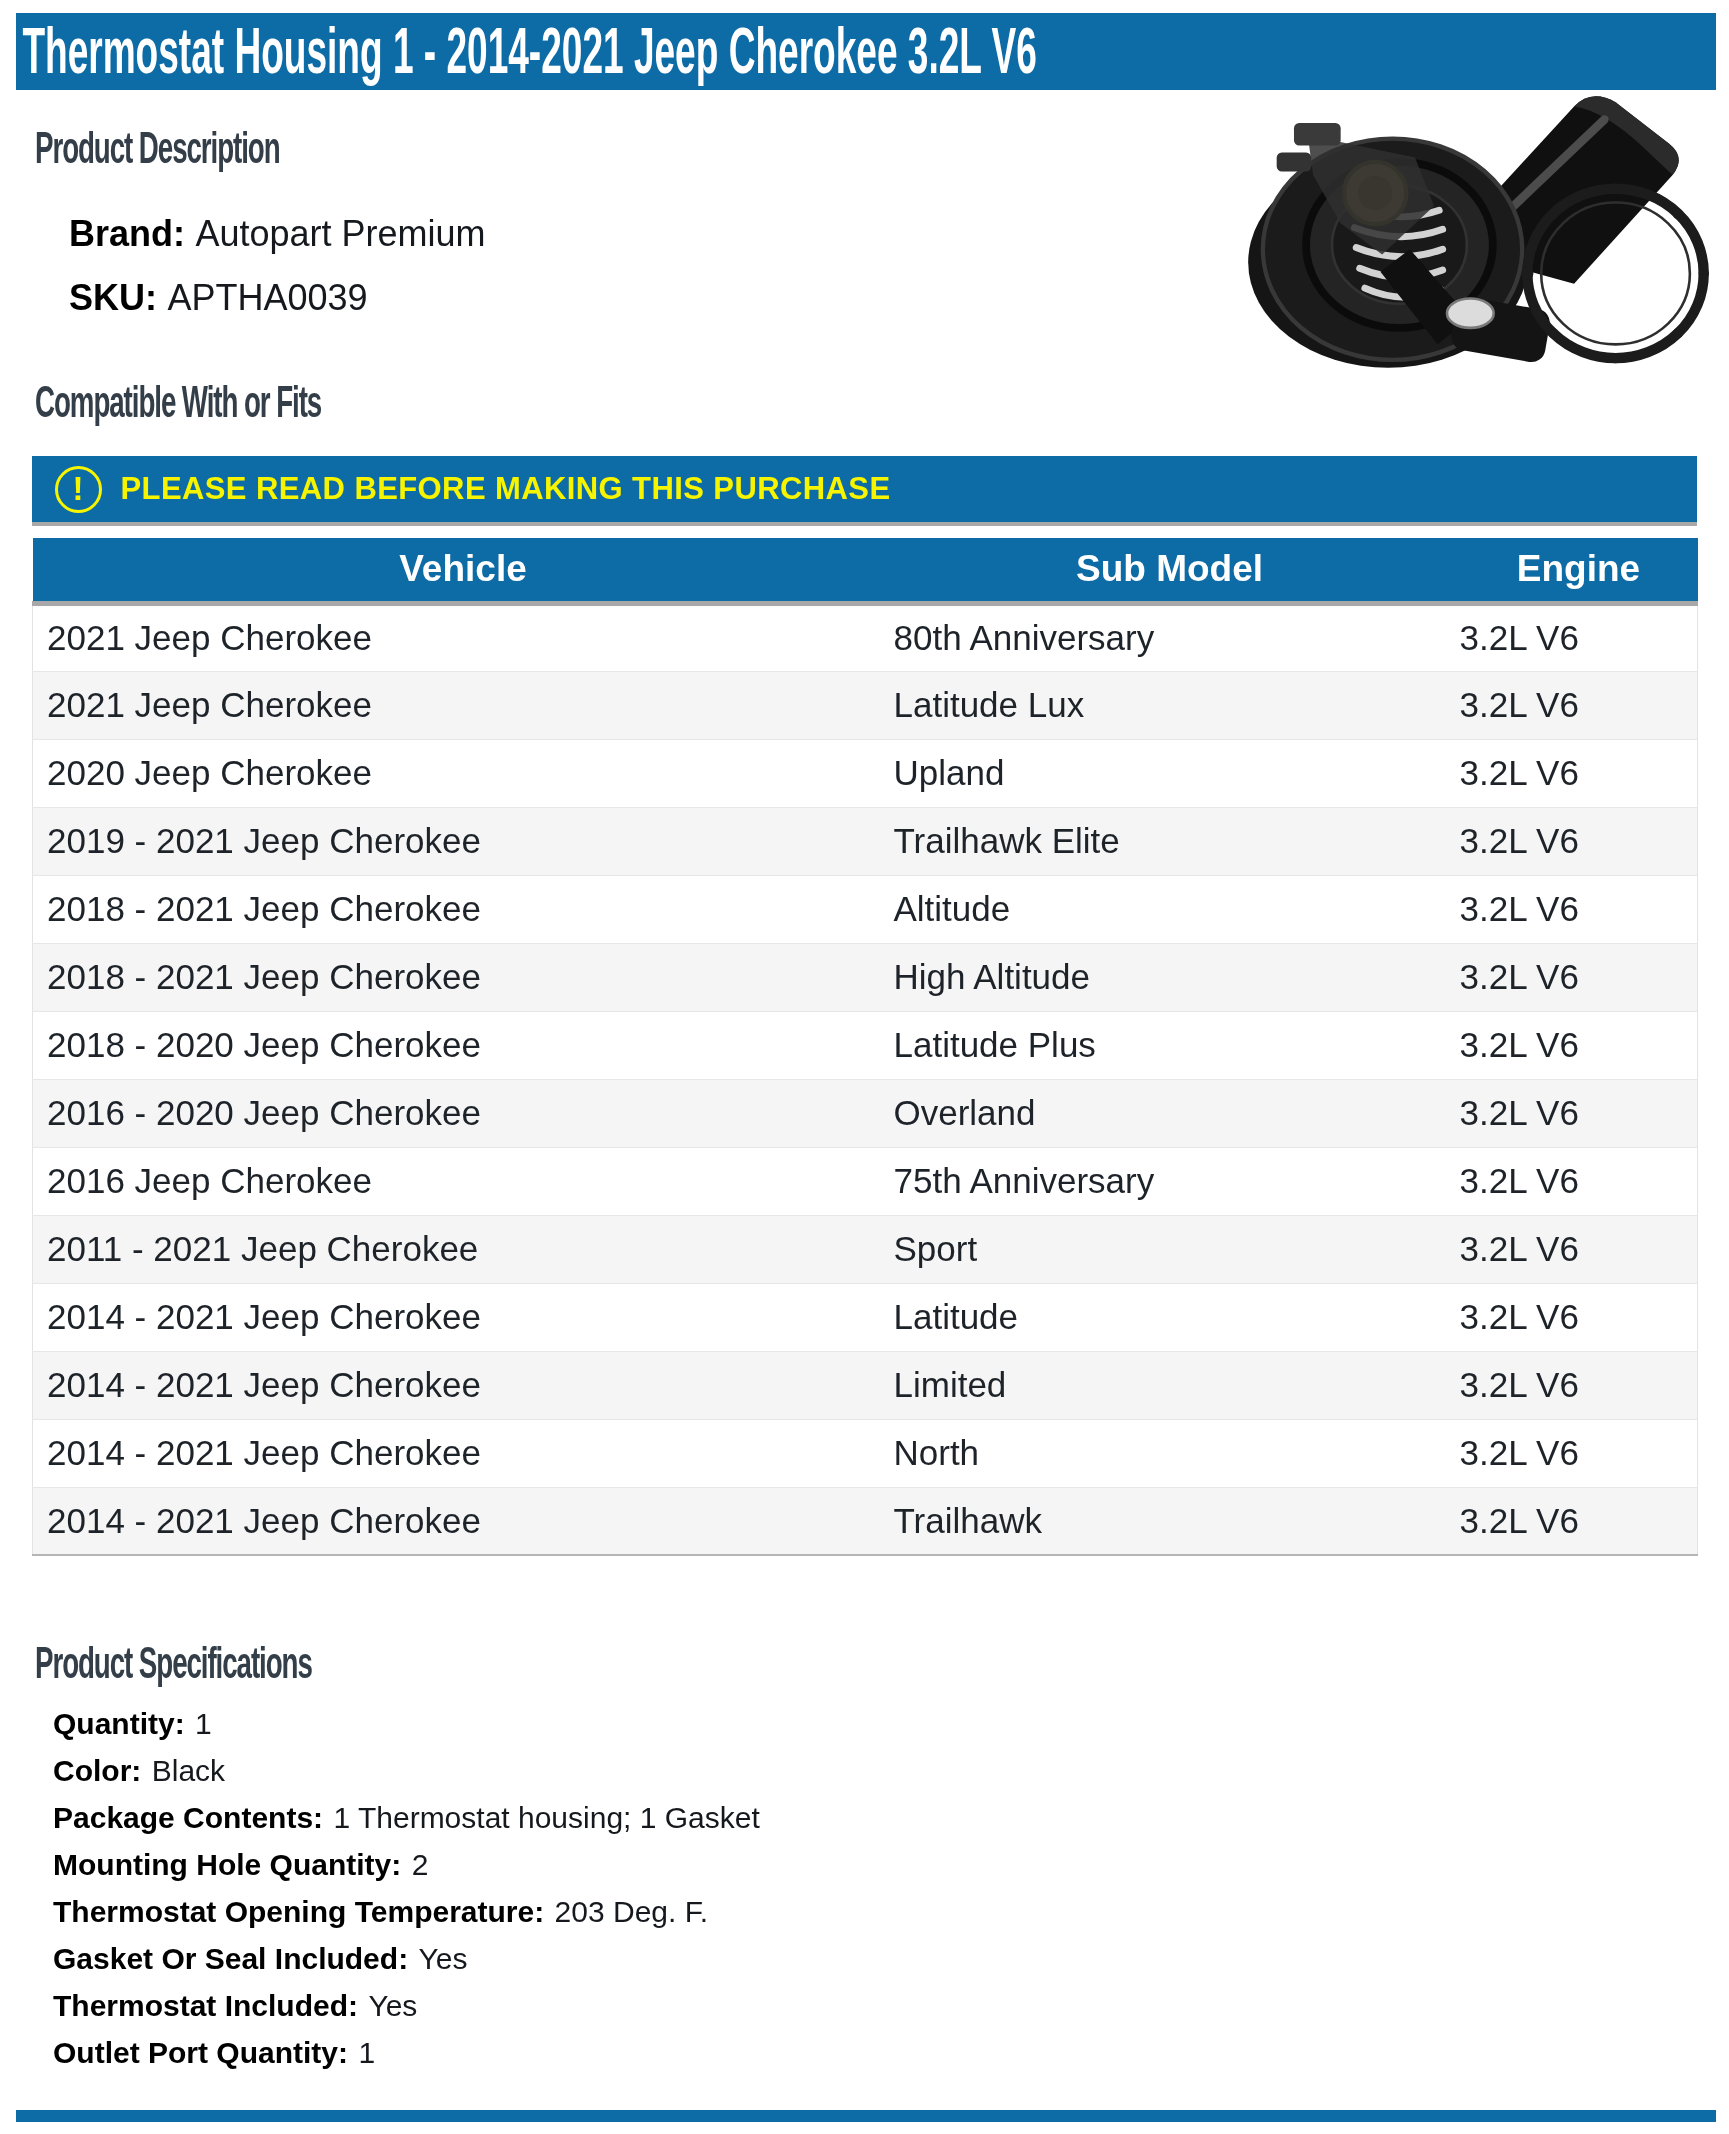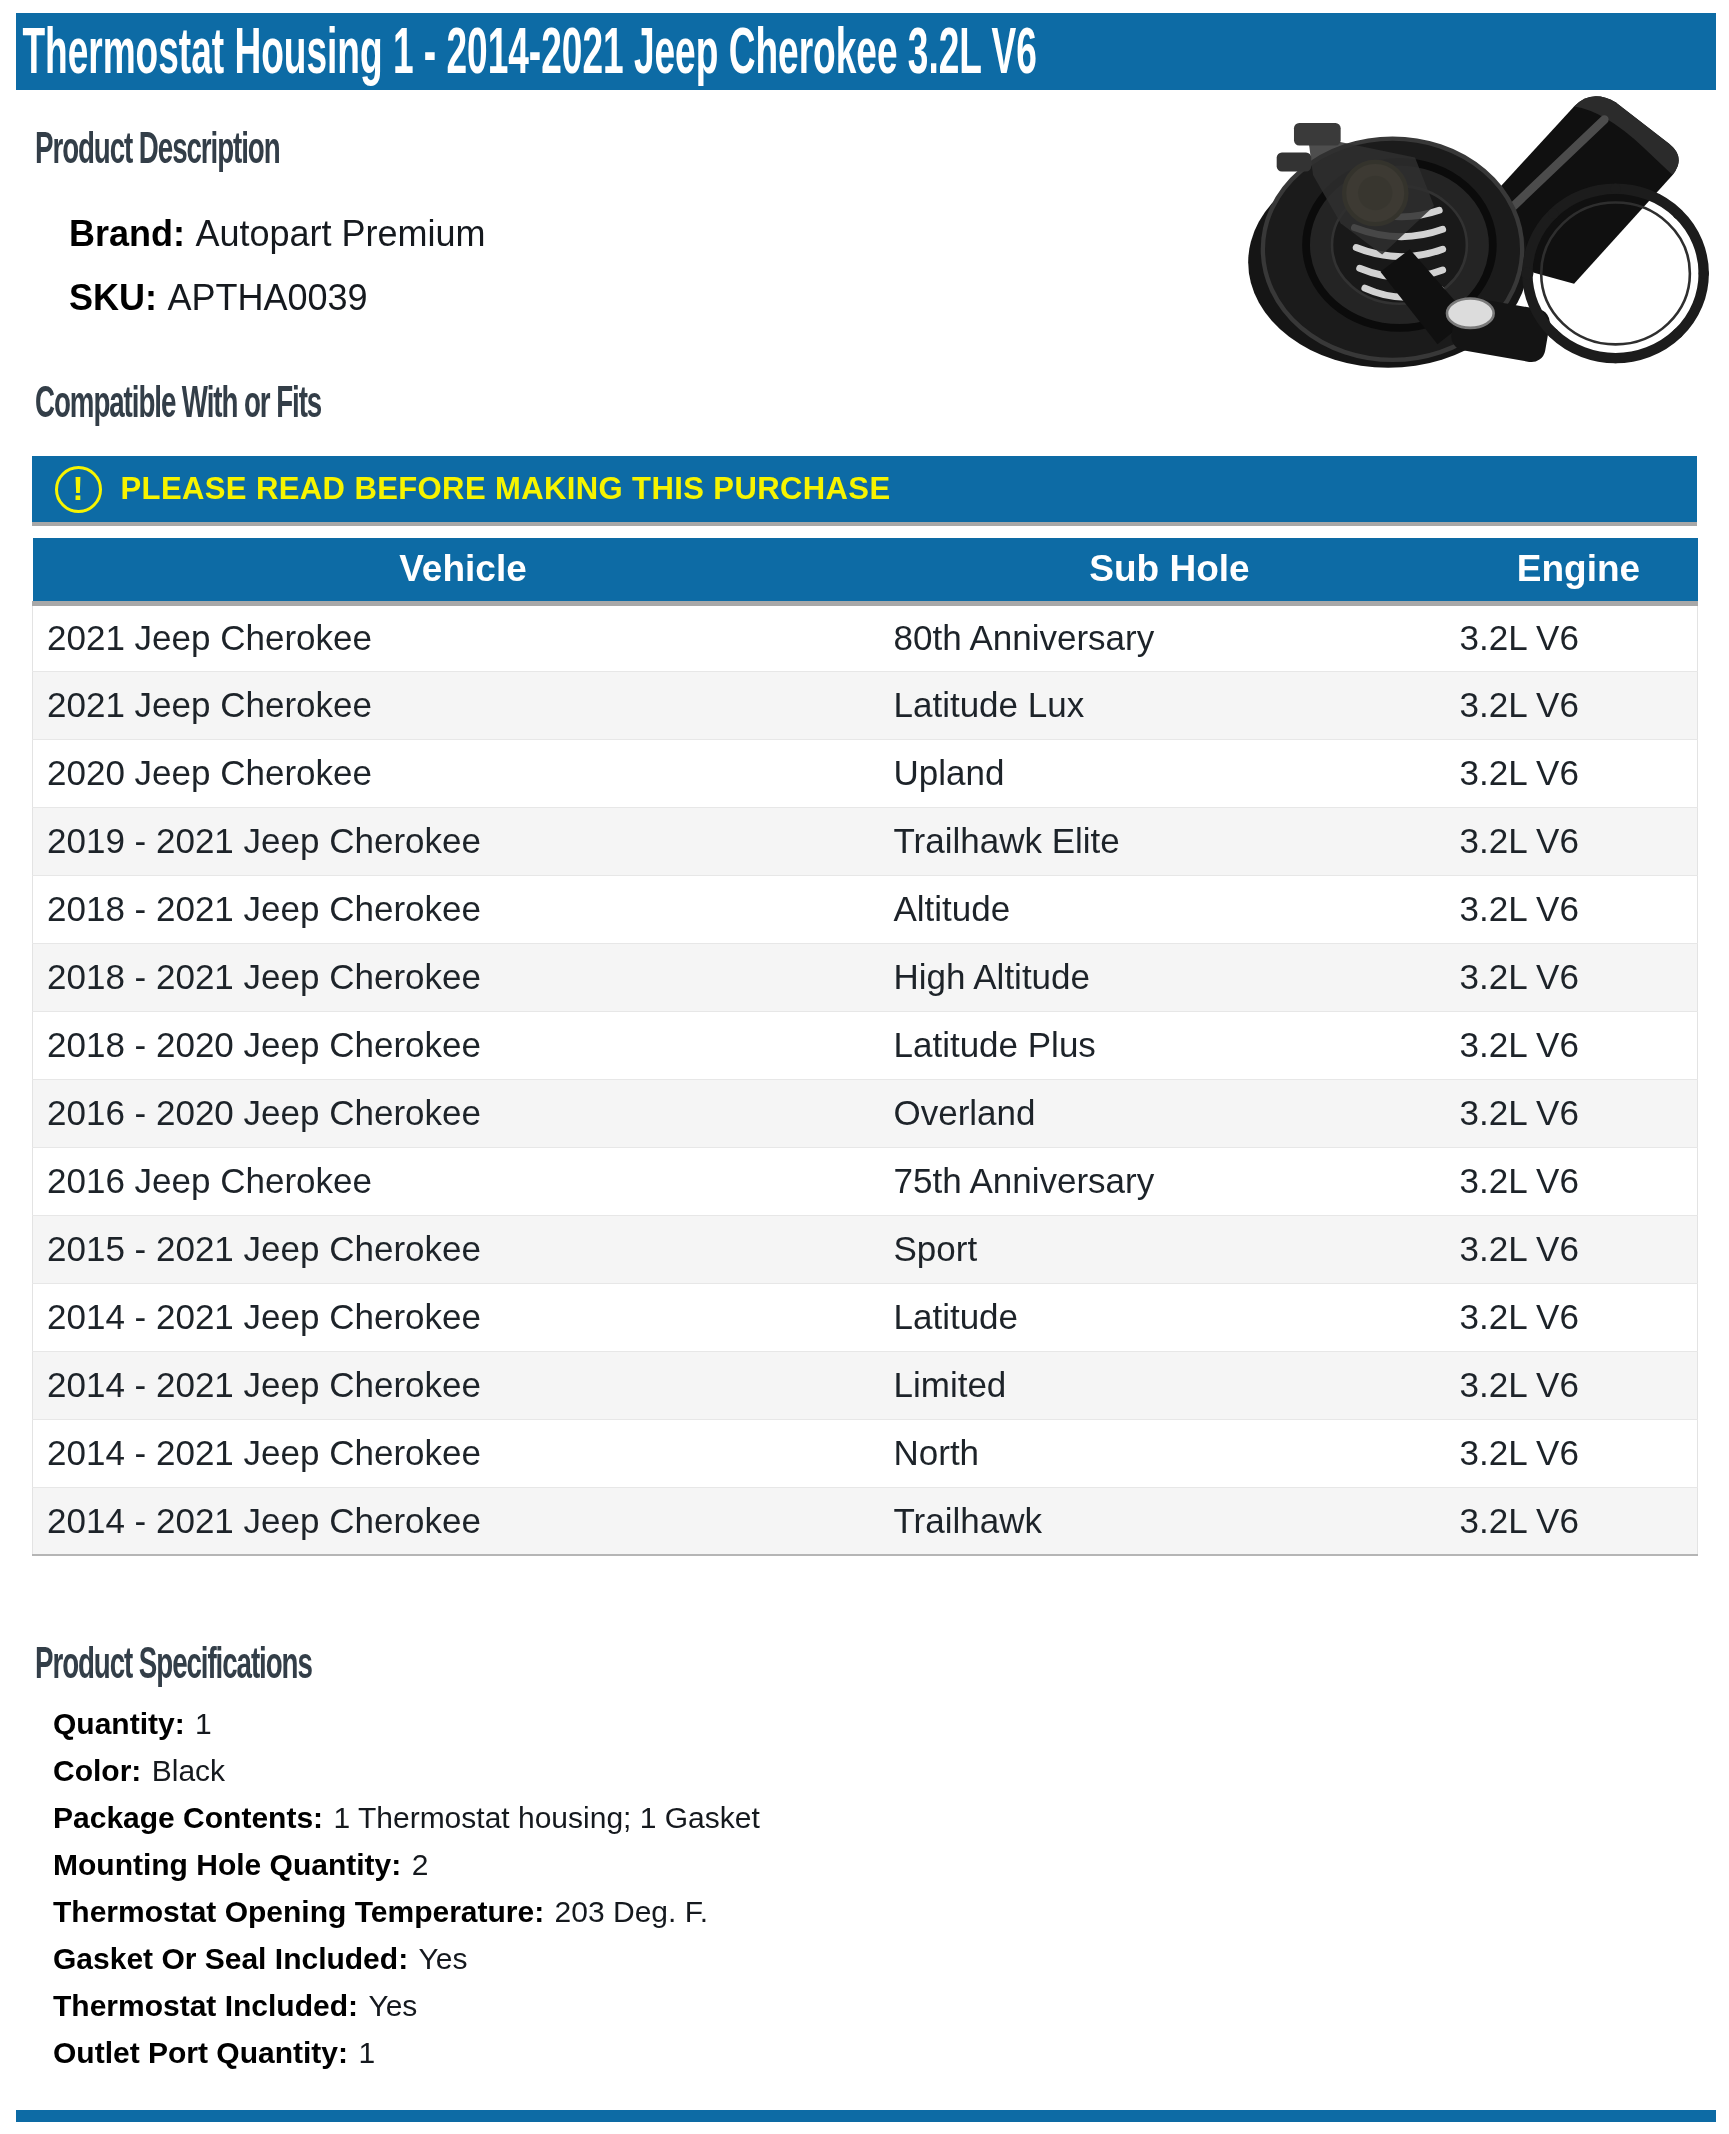--- a/index.html
+++ b/index.html
@@ -167,21 +167,21 @@
 
 <table class="compat-table">
   <colgroup>
     <col style="width:847px">
       <col style="width:566px">
       <col style="width:252px">
   </colgroup>
   <thead>
     <tr>
       <th>Vehicle</th>
-      <th>Sub Hole</th>
+      <th>Sub Model</th>
       <th>Engine</th>
     </tr>
   </thead>
   <tbody>
 
       <tr>
         <td>2021 Jeep Cherokee</td>
         <td>80th Anniversary</td>
         <td>3.2L V6</td>
       </tr>
@@ -228,21 +228,21 @@
         <td>3.2L V6</td>
       </tr>
 
       <tr>
         <td>2016 Jeep Cherokee</td>
         <td>75th Anniversary</td>
         <td>3.2L V6</td>
       </tr>
 
       <tr>
-        <td>2015 - 2021 Jeep Cherokee</td>
+        <td>2011 - 2021 Jeep Cherokee</td>
         <td>Sport</td>
         <td>3.2L V6</td>
       </tr>
 
       <tr>
         <td>2014 - 2021 Jeep Cherokee</td>
         <td>Latitude</td>
         <td>3.2L V6</td>
       </tr>
 

